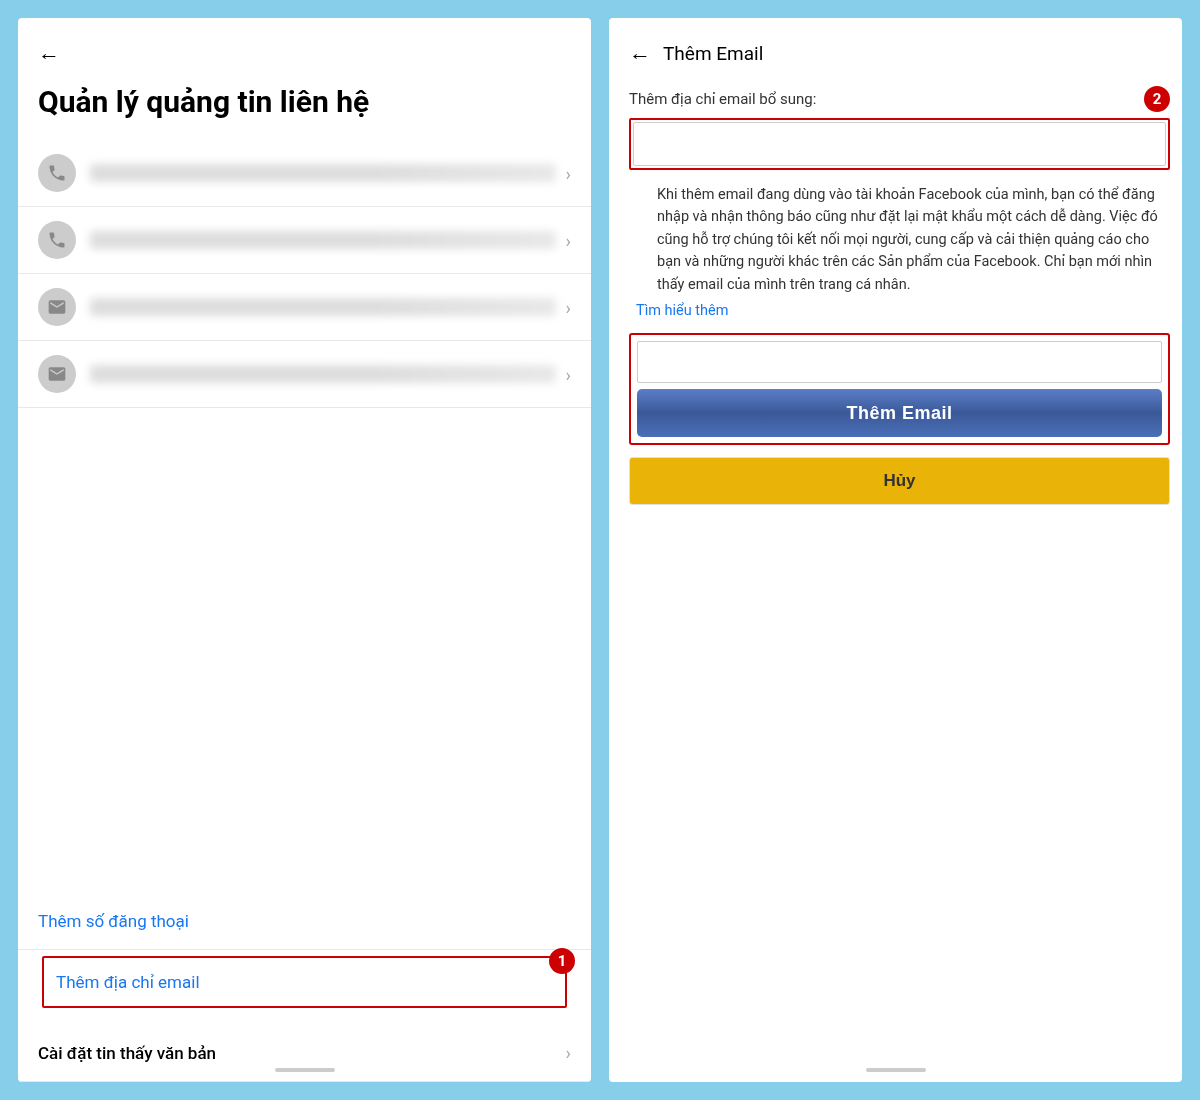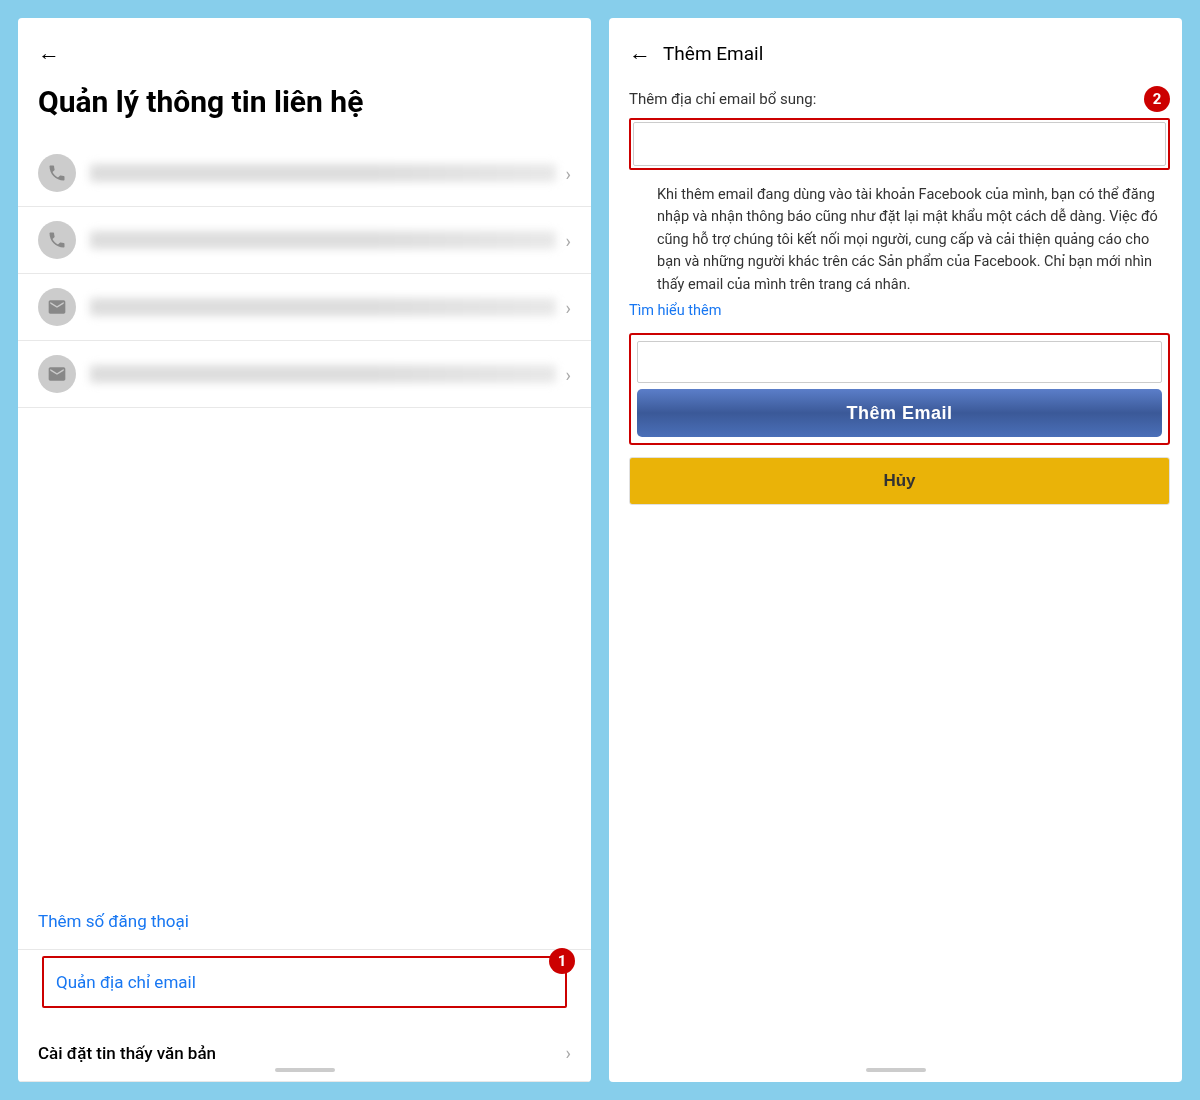--- a/index.html
+++ b/index.html
@@ -192,20 +192,21 @@
       line-height: 1.55;
       margin-bottom: 6px;
       margin-left: 28px;
     }
     .learn-more-link {
       color: #1877f2;
       font-size: 14.5px;
       cursor: pointer;
       display: block;
       margin-bottom: 14px;
+      margin-left: 7px;
     }
 
     .save-note {
       font-size: 14.5px;
       color: #333;
       margin-bottom: 8px;
       line-height: 1.4;
     }
 
     .password-submit-wrapper {
@@ -286,21 +287,21 @@
   </style>
 </head>
 <body>
 
 <div class="panel panel-left">
 
   <div class="header-row">
     <span class="back-arrow">←</span>
   </div>
 
-  <div class="left-page-title">Quản lý thông tin liên hệ</div>
+  <div class="left-page-title">Quản lý quảng tin liên hệ</div>
 
   <div class="contact-list">
 
     <div class="contact-item">
       <div class="contact-icon">
         <svg viewBox="0 0 24 24" xmlns="http://www.w3.org/2000/svg">
           <path d="M6.6 10.8c1.4 2.8 3.8 5.1 6.6 6.6l2.2-2.2c.3-.3.7-.4 1-.2 1.1.4 2.3.6 3.6.6.6 0 1 .4 1 1V20c0 .6-.4 1-1 1-9.4 0-17-7.6-17-17 0-.6.4-1 1-1h3.5c.6 0 1 .4 1 1 0 1.3.2 2.5.6 3.6.1.3 0 .7-.2 1L6.6 10.8z"></path>
         </svg>
       </div>
       <div class="blurred-content"></div>
@@ -339,21 +340,21 @@
 
   </div>
 
   <div class="add-phone-row">
     <span class="add-phone-link">Thêm số đăng thoại</span>
   </div>
 
   <div style="position:relative; margin: 6px 12px;">
     <div class="highlighted-box">
       <div class="step-badge">1</div>
-      <div class="add-link-inner">Quản địa chỉ email</div>
+      <div class="add-link-inner">Thêm địa chỉ email</div>
     </div>
   </div>
 
   <div class="settings-item" style="margin-top:10px;">
     <span class="settings-item-text">Cài đặt tin thấy văn bản</span>
     <span class="chevron-right">›</span>
   </div>
 
   <div class="bottom-scroll-indicator"></div>
 </div>

